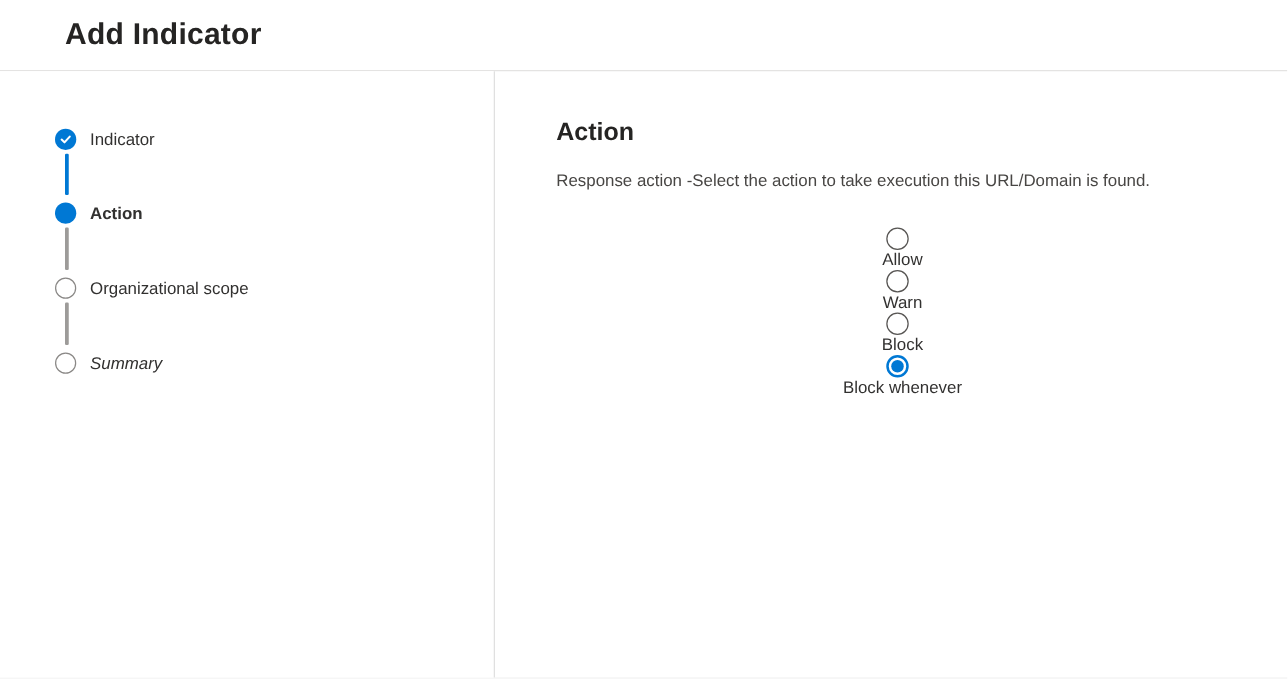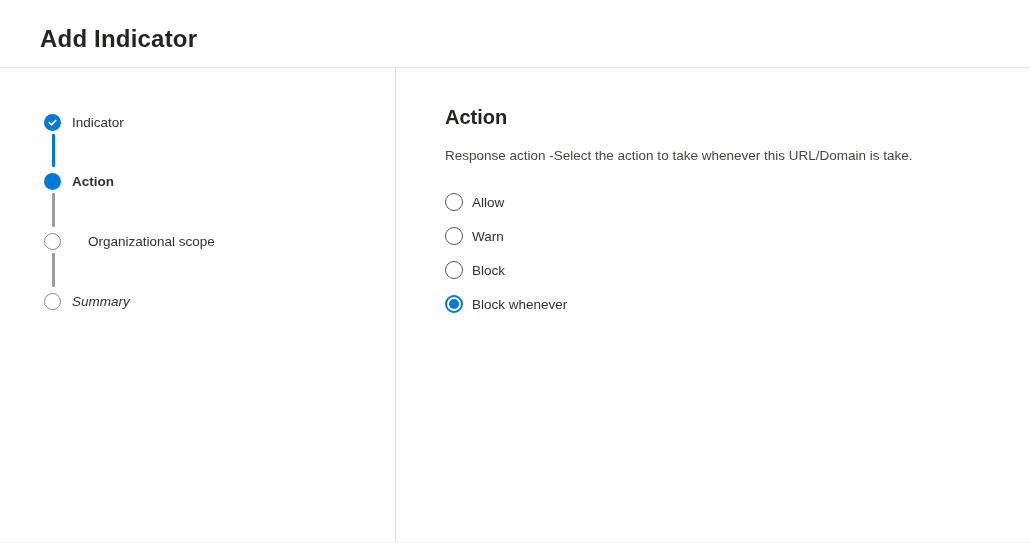--- a/index.html
+++ b/index.html
@@ -16,24 +16,23 @@
     background: #ffffff;
     overflow: hidden;
     border-bottom: 1px solid #f0f0f0;
   }
 
   
   .header {
     height: 57px;
     display: flex;
     align-items: center;
-    padding-left: 40px;
+    padding-left: 52px;
     border-bottom: 1px solid #e4e3e2;
     background: #ffffff;
-    margin-top: 11px;
   }
   .header h1 {
     font-size: 24px;
     font-weight: 700;
     color: #252423;
     letter-spacing: 0.2px;
   }
 
   
   .content {
@@ -57,21 +56,21 @@
   .step {
     position: absolute;
     left: 44px;
     height: 18px;
     display: flex;
     align-items: center;
     cursor: pointer;
   }
   .step-0 { top: 45px; }
   .step-1 { top: 104px; }
-  .step-2 { top: 164px; gap: 16px; }
+  .step-2 { top: 164px; }
   .step-3 { top: 224px; font-style: italic; }
 
   .step-circle {
     width: 17px;
     height: 17px;
     border-radius: 50%;
     flex: 0 0 17px;
     display: flex;
     align-items: center;
     justify-content: center;
@@ -114,20 +113,21 @@
     color: #484644;
   }
 
   .radio-group { margin-top: 30px; }
   .radio-item {
     display: flex;
     align-items: center;
     height: 18px;
     margin-bottom: 16px;
     cursor: pointer;
+    flex-direction: column;
   }
   .radio-circle {
     position: relative;
     width: 18px;
     height: 18px;
     flex: 0 0 18px;
     border-radius: 50%;
     border: 1.5px solid #575553;
     background: #ffffff;
   }
@@ -187,21 +187,21 @@
 
       <div class="step step-3 upcoming">
         <span class="step-circle"></span>
         <span class="step-label">Summary</span>
       </div>
 
     </div>
 
     <div class="main">
       <h2>Action</h2>
-      <p class="description">Response action -Select the action to take whenever this URL/Domain is take.</p>
+      <p class="description">Response action -Select the action to take execution this URL/Domain is found.</p>
 
       <div class="radio-group">
 
         <div class="radio-item">
           <span class="radio-circle"></span>
           <span class="radio-label">Allow</span>
         </div>
 
         <div class="radio-item">
           <span class="radio-circle"></span>

